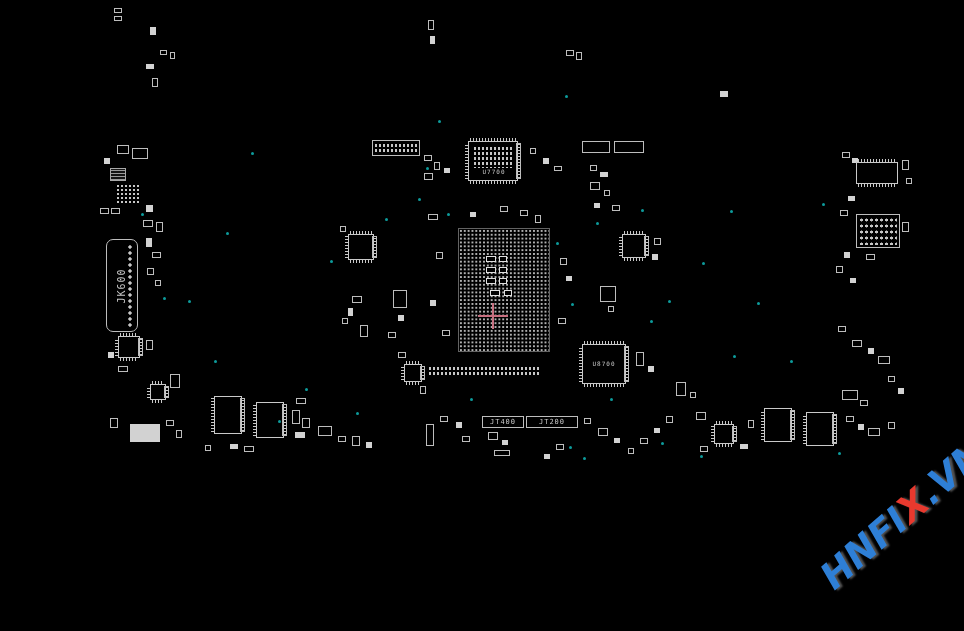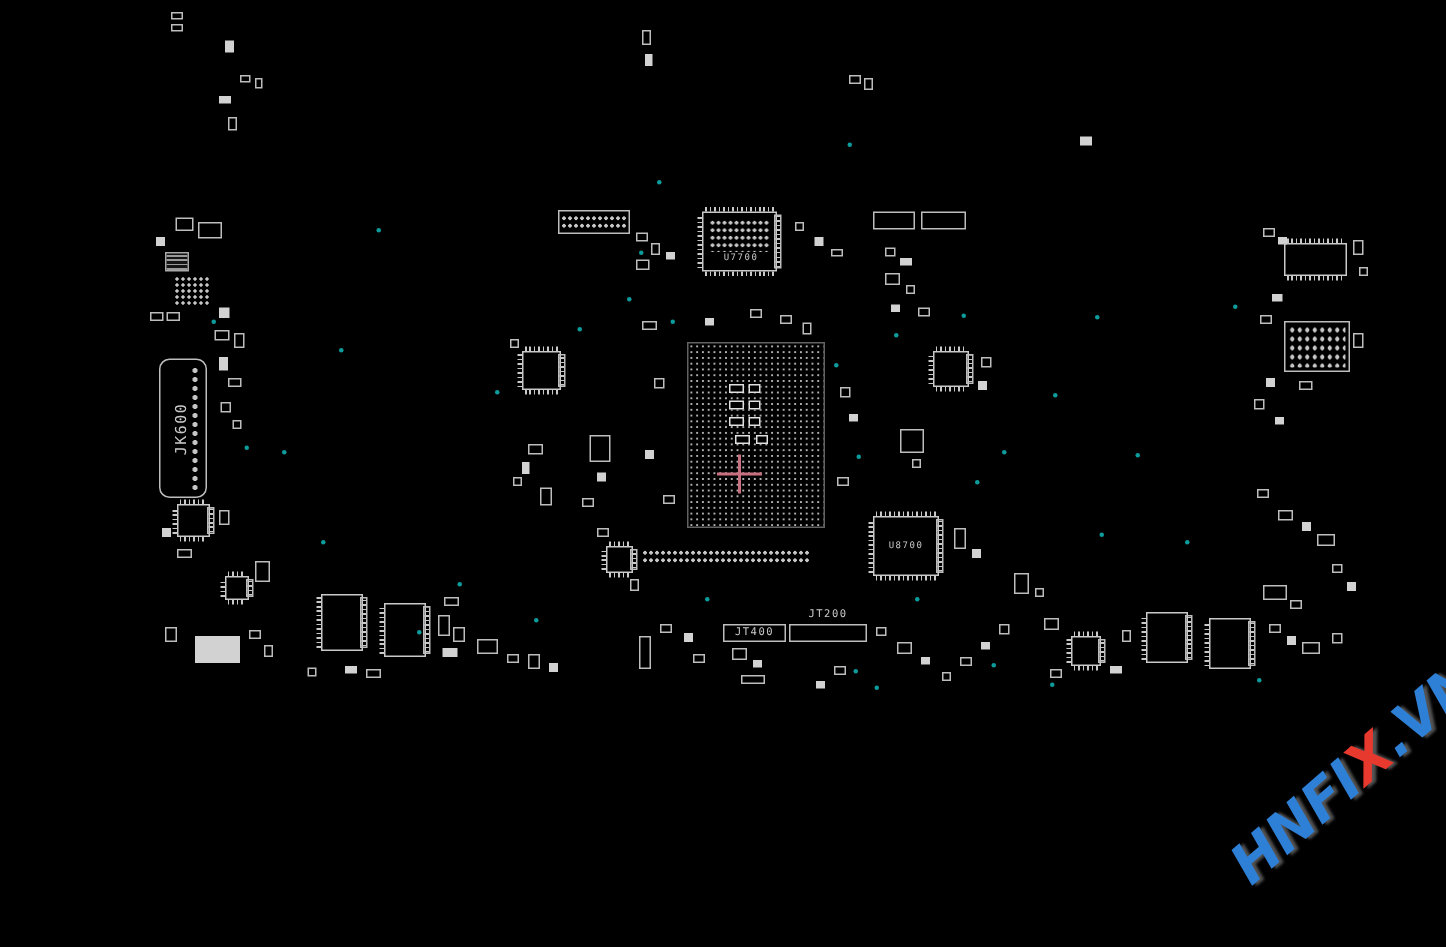--- a/index.html
+++ b/index.html
@@ -288,18 +288,18 @@
       <div class="c tp" style="left: 470px; top: 398px;"></div>
       <div class="c tp" style="left: 610px; top: 398px;"></div>
       <div class="c tp" style="left: 650px; top: 320px;"></div>
       <div class="c tp" style="left: 730px; top: 210px;"></div>
       <div class="c tp" style="left: 565px; top: 95px;"></div>
       <div class="c tp" style="left: 438px; top: 120px;"></div>
       <div class="lbl" style="left: 122px; top: 286px; font-size: 10px; transform: translate(-50%, -50%) rotate(-90deg);">JK600</div>
       <div class="lbl" style="left: 494px; top: 172px; font-size: 6px; transform: translate(-50%, -50%);">U7700</div>
       <div class="lbl" style="left: 604px; top: 364px; font-size: 6px; transform: translate(-50%, -50%);">U8700</div>
       <div class="lbl" style="left: 503px; top: 422px; font-size: 7px; transform: translate(-50%, -50%);">JT400</div>
-      <div class="lbl" style="left: 552px; top: 410px; font-size: 7px; transform: translate(-50%, -50%);">JT200</div>
+      <div class="lbl" style="left: 552px; top: 422px; font-size: 7px; transform: translate(-50%, -50%);">JT200</div>
     </div>
   <div class="watermark">
     <span style="color: rgb(46, 127, 214);">HNFI</span><span style="color: rgb(232, 57, 46);">X</span><span style="color: rgb(46, 127, 214);">.VN</span>
   </div>
 </div>
 
 </body></html>

